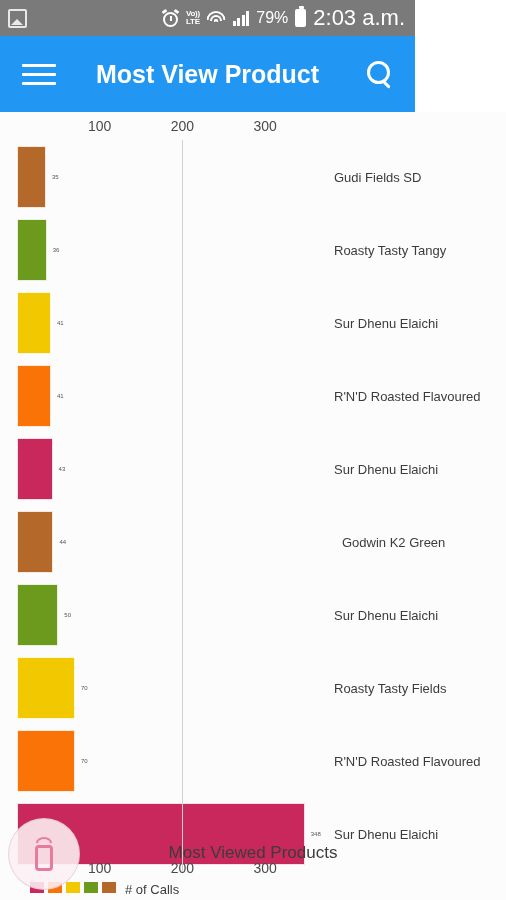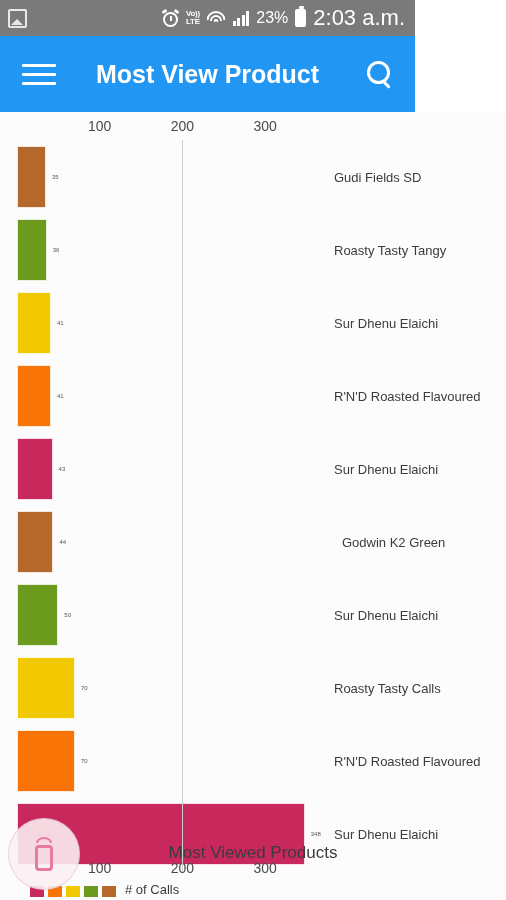--- a/index.html
+++ b/index.html
@@ -137,21 +137,21 @@
   }
 
   .axis-title {
     position: absolute; top: 843px; left: 0; width: 506px; text-align: center;
     font-size: 17px; color: #3c3c3c;
   }
 
   
   .legend {
     position: absolute; left: 30px; top: 882px;
-    display: flex; align-items: flex-end; gap: 4px;
+    display: flex; align-items: flex-start; gap: 4px;
   }
   .legend-sw { width: 14px; height: 11px; display: block; }
   .legend-label { font-size: 13px; color: #3c3c3c; margin-left: 5px; }
 
   
   .fab {
     position: absolute; left: 8px; top: 818px; width: 72px; height: 72px;
     border-radius: 50%; background: rgba(252,240,244,0.88);
     border: 1px solid rgba(214,180,194,0.5);
     display: flex; align-items: center; justify-content: center; cursor: pointer;
@@ -190,21 +190,21 @@
           <i></i>
           <i></i>
           <i></i>
         </span>
       <span class="signal-icon">
           <b></b>
           <b></b>
           <b></b>
           <b></b>
         </span>
-      <span class="battery-pct">23%</span>
+      <span class="battery-pct">79%</span>
       <span class="battery-icon"></span>
       <span class="clock">2:03 a.m.</span>
     </div>
   </div>
 
   <div class="appbar">
     <div class="hamburger">
       <span></span>
         <span></span>
         <span></span>
@@ -251,21 +251,21 @@
           <span class="bar-label" style="top: 31px; margin-left: 8px;">Godwin K2 Green</span>
         </div>
         <div class="bar-row" style="top: 443.5px; height: 62px;">
           <div class="bar" title="Sur Dhenu Elaichi: 50" style="width: 41.35px; height: 62px; background: rgb(107, 154, 28);"></div>
           <span class="bar-value" style="left: 64.35px; top: 31px;">50</span>
           <span class="bar-label" style="top: 31px;">Sur Dhenu Elaichi</span>
         </div>
         <div class="bar-row" style="top: 516.5px; height: 62px;">
           <div class="bar" title="Roasty Tasty Bajra: 70" style="width: 57.89px; height: 62px; background: rgb(242, 200, 0);"></div>
           <span class="bar-value" style="left: 80.89px; top: 31px;">70</span>
-          <span class="bar-label" style="top: 31px;">Roasty Tasty Calls</span>
+          <span class="bar-label" style="top: 31px;">Roasty Tasty Fields</span>
         </div>
         <div class="bar-row" style="top: 589.5px; height: 62px;">
           <div class="bar" title="R'N'D Roasted Flavoured: 70" style="width: 57.89px; height: 62px; background: rgb(249, 115, 6);"></div>
           <span class="bar-value" style="left: 80.89px; top: 31px;">70</span>
           <span class="bar-label" style="top: 31px;">R'N'D Roasted Flavoured</span>
         </div>
         <div class="bar-row" style="top: 662.5px; height: 62px;">
           <div class="bar" title="Sur Dhenu Elaichi: 348" style="width: 287.796px; height: 62px; background: rgb(201, 40, 92);"></div>
           <span class="bar-value" style="left: 310.796px; top: 31px;">348</span>
           <span class="bar-label" style="top: 31px;">Sur Dhenu Elaichi</span>

